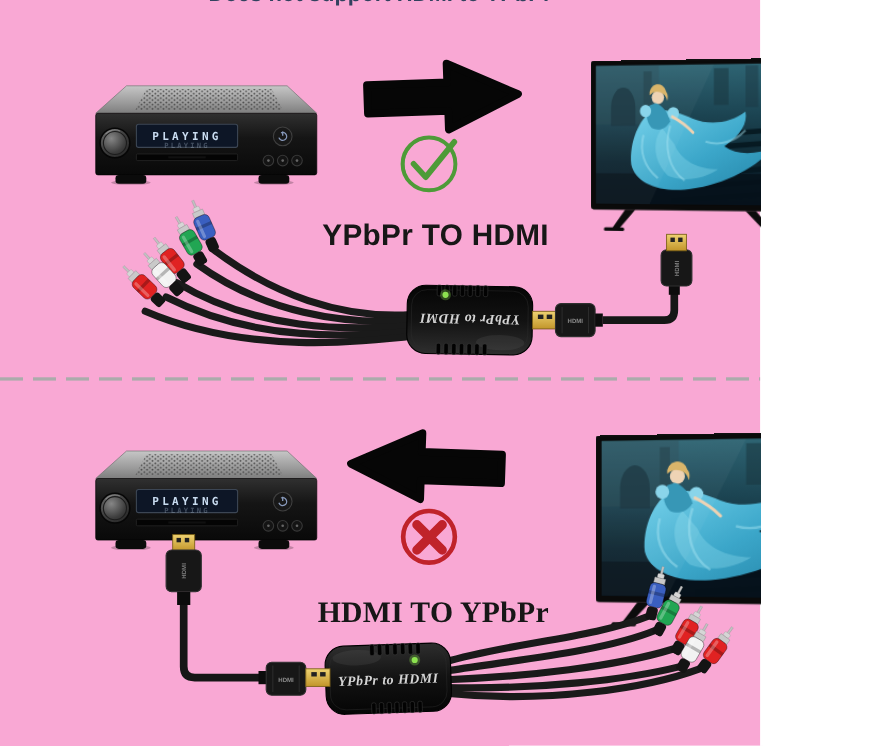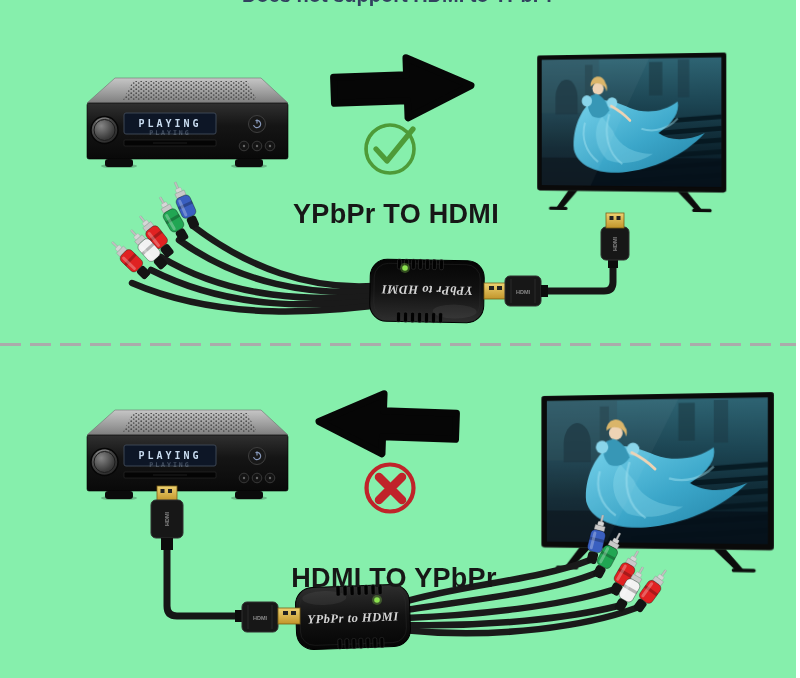--- a/index.html
+++ b/index.html
@@ -1,33 +1,33 @@
 <!DOCTYPE html>
 <html><head>
 <meta charset="utf-8">
 <style>
   html,body{margin:0;padding:0;background:#ffffff;}
-  #canvas{position:relative;width:796px;height:678px;background:#86efac;overflow:hidden;
+  #canvas{position:relative;width:691px;height:678px;background:#f9a8d4;overflow:hidden;
           font-family:"Liberation Sans",sans-serif;}
   .clip-caption{position:absolute;top:-16px;left:0;right:0;text-align:center;
 
           font-weight:bold;font-size:20px;color:#32415f;z-index:4;}
   .divider{position:absolute;left:0;top:343px;width:800px;height:3px;z-index:1;
           background:repeating-linear-gradient(90deg,#ababab 0 21px,transparent 21px 30px);}
   .tv{position:absolute;z-index:1;}
   .tv svg{display:block;width:100%;height:100%;}
   #tv-top{left:534px;top:54px;width:192px;height:158px;
           transform:perspective(900px) rotateY(-10deg);}
   #tv-bottom{left:537px;top:394px;width:236px;height:178px;
           transform:perspective(900px) rotateY(-10deg);}
   #mainsvg{position:absolute;left:0;top:0;z-index:2;}
   .dir-label{position:absolute;z-index:3;font-weight:bold;font-size:27px;color:#171717;
           text-align:center;letter-spacing:.3px;}
   #label-top{left:270px;top:199px;width:252px;}
-  #label-bottom{left:266px;top:563px;width:256px;}
+  #label-bottom{left:266px;top:541px;width:256px;font-family:Liberation Serif, serif;}
 </style>
 </head>
 <body>
 
 <div id="canvas">
 
   <div class="clip-caption">Does not support HDMI to YPbPr</div>
 
   <svg width="0" height="0" style="position:absolute" aria-hidden="true">
     <defs>

